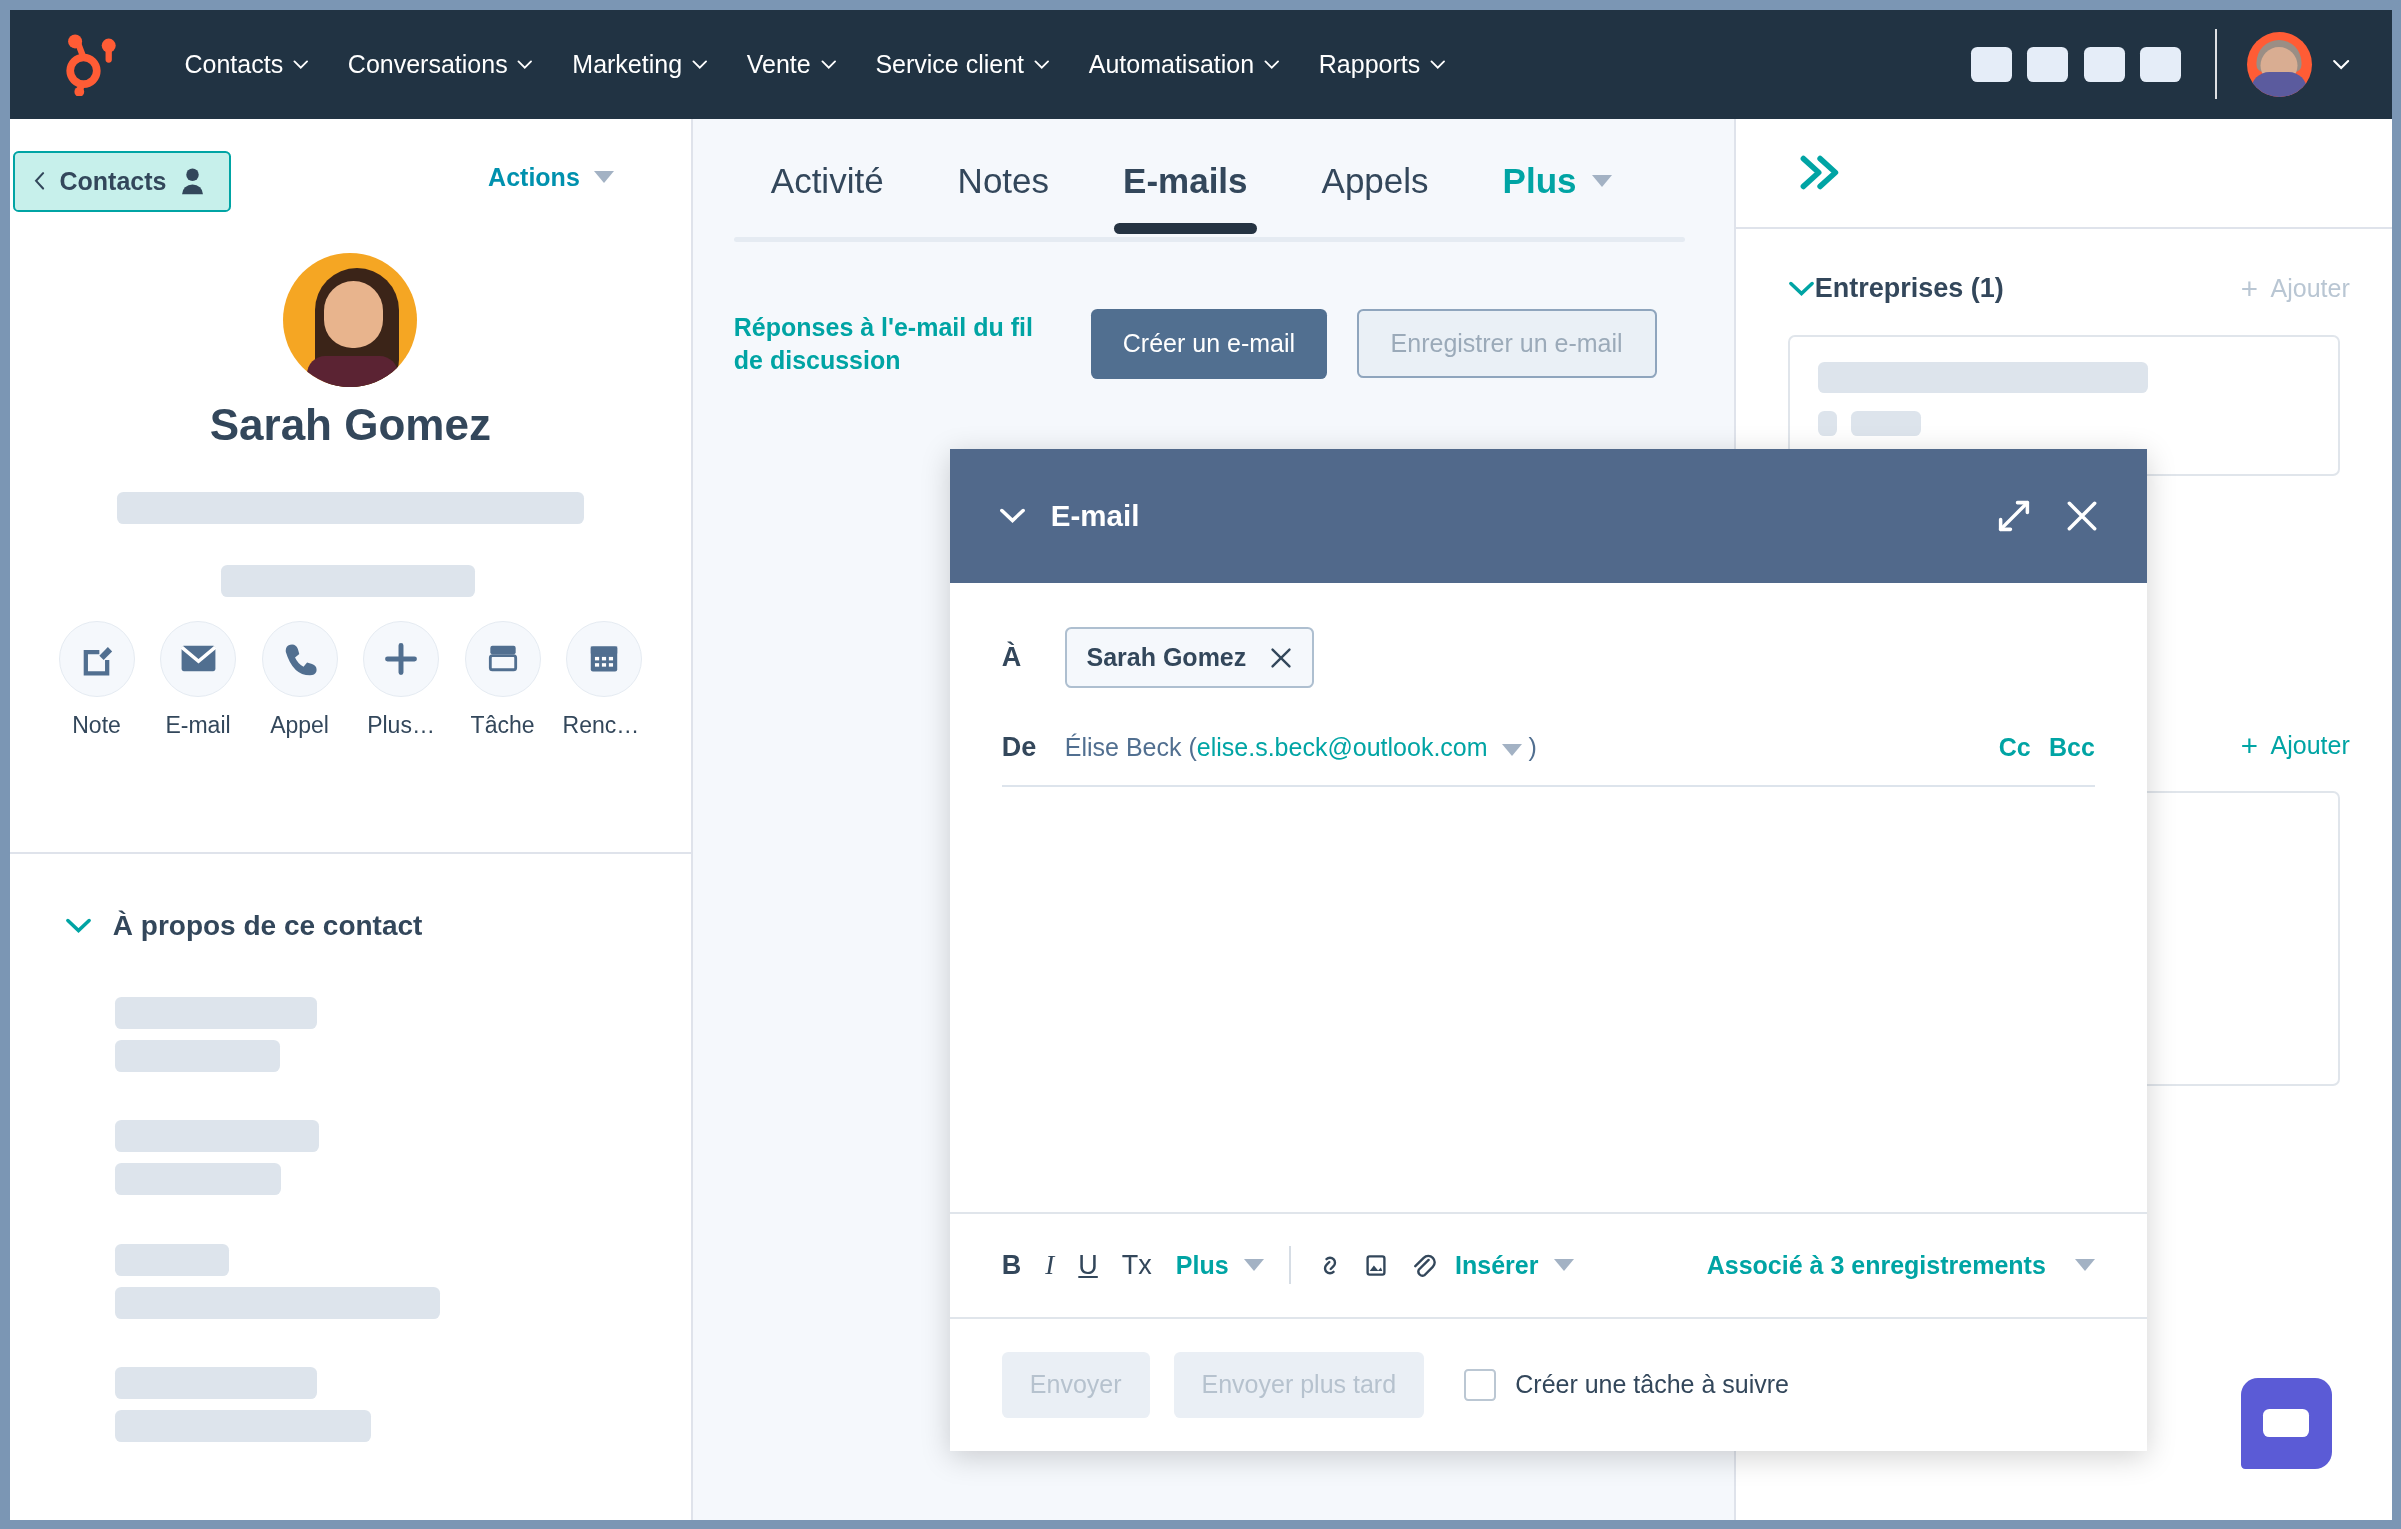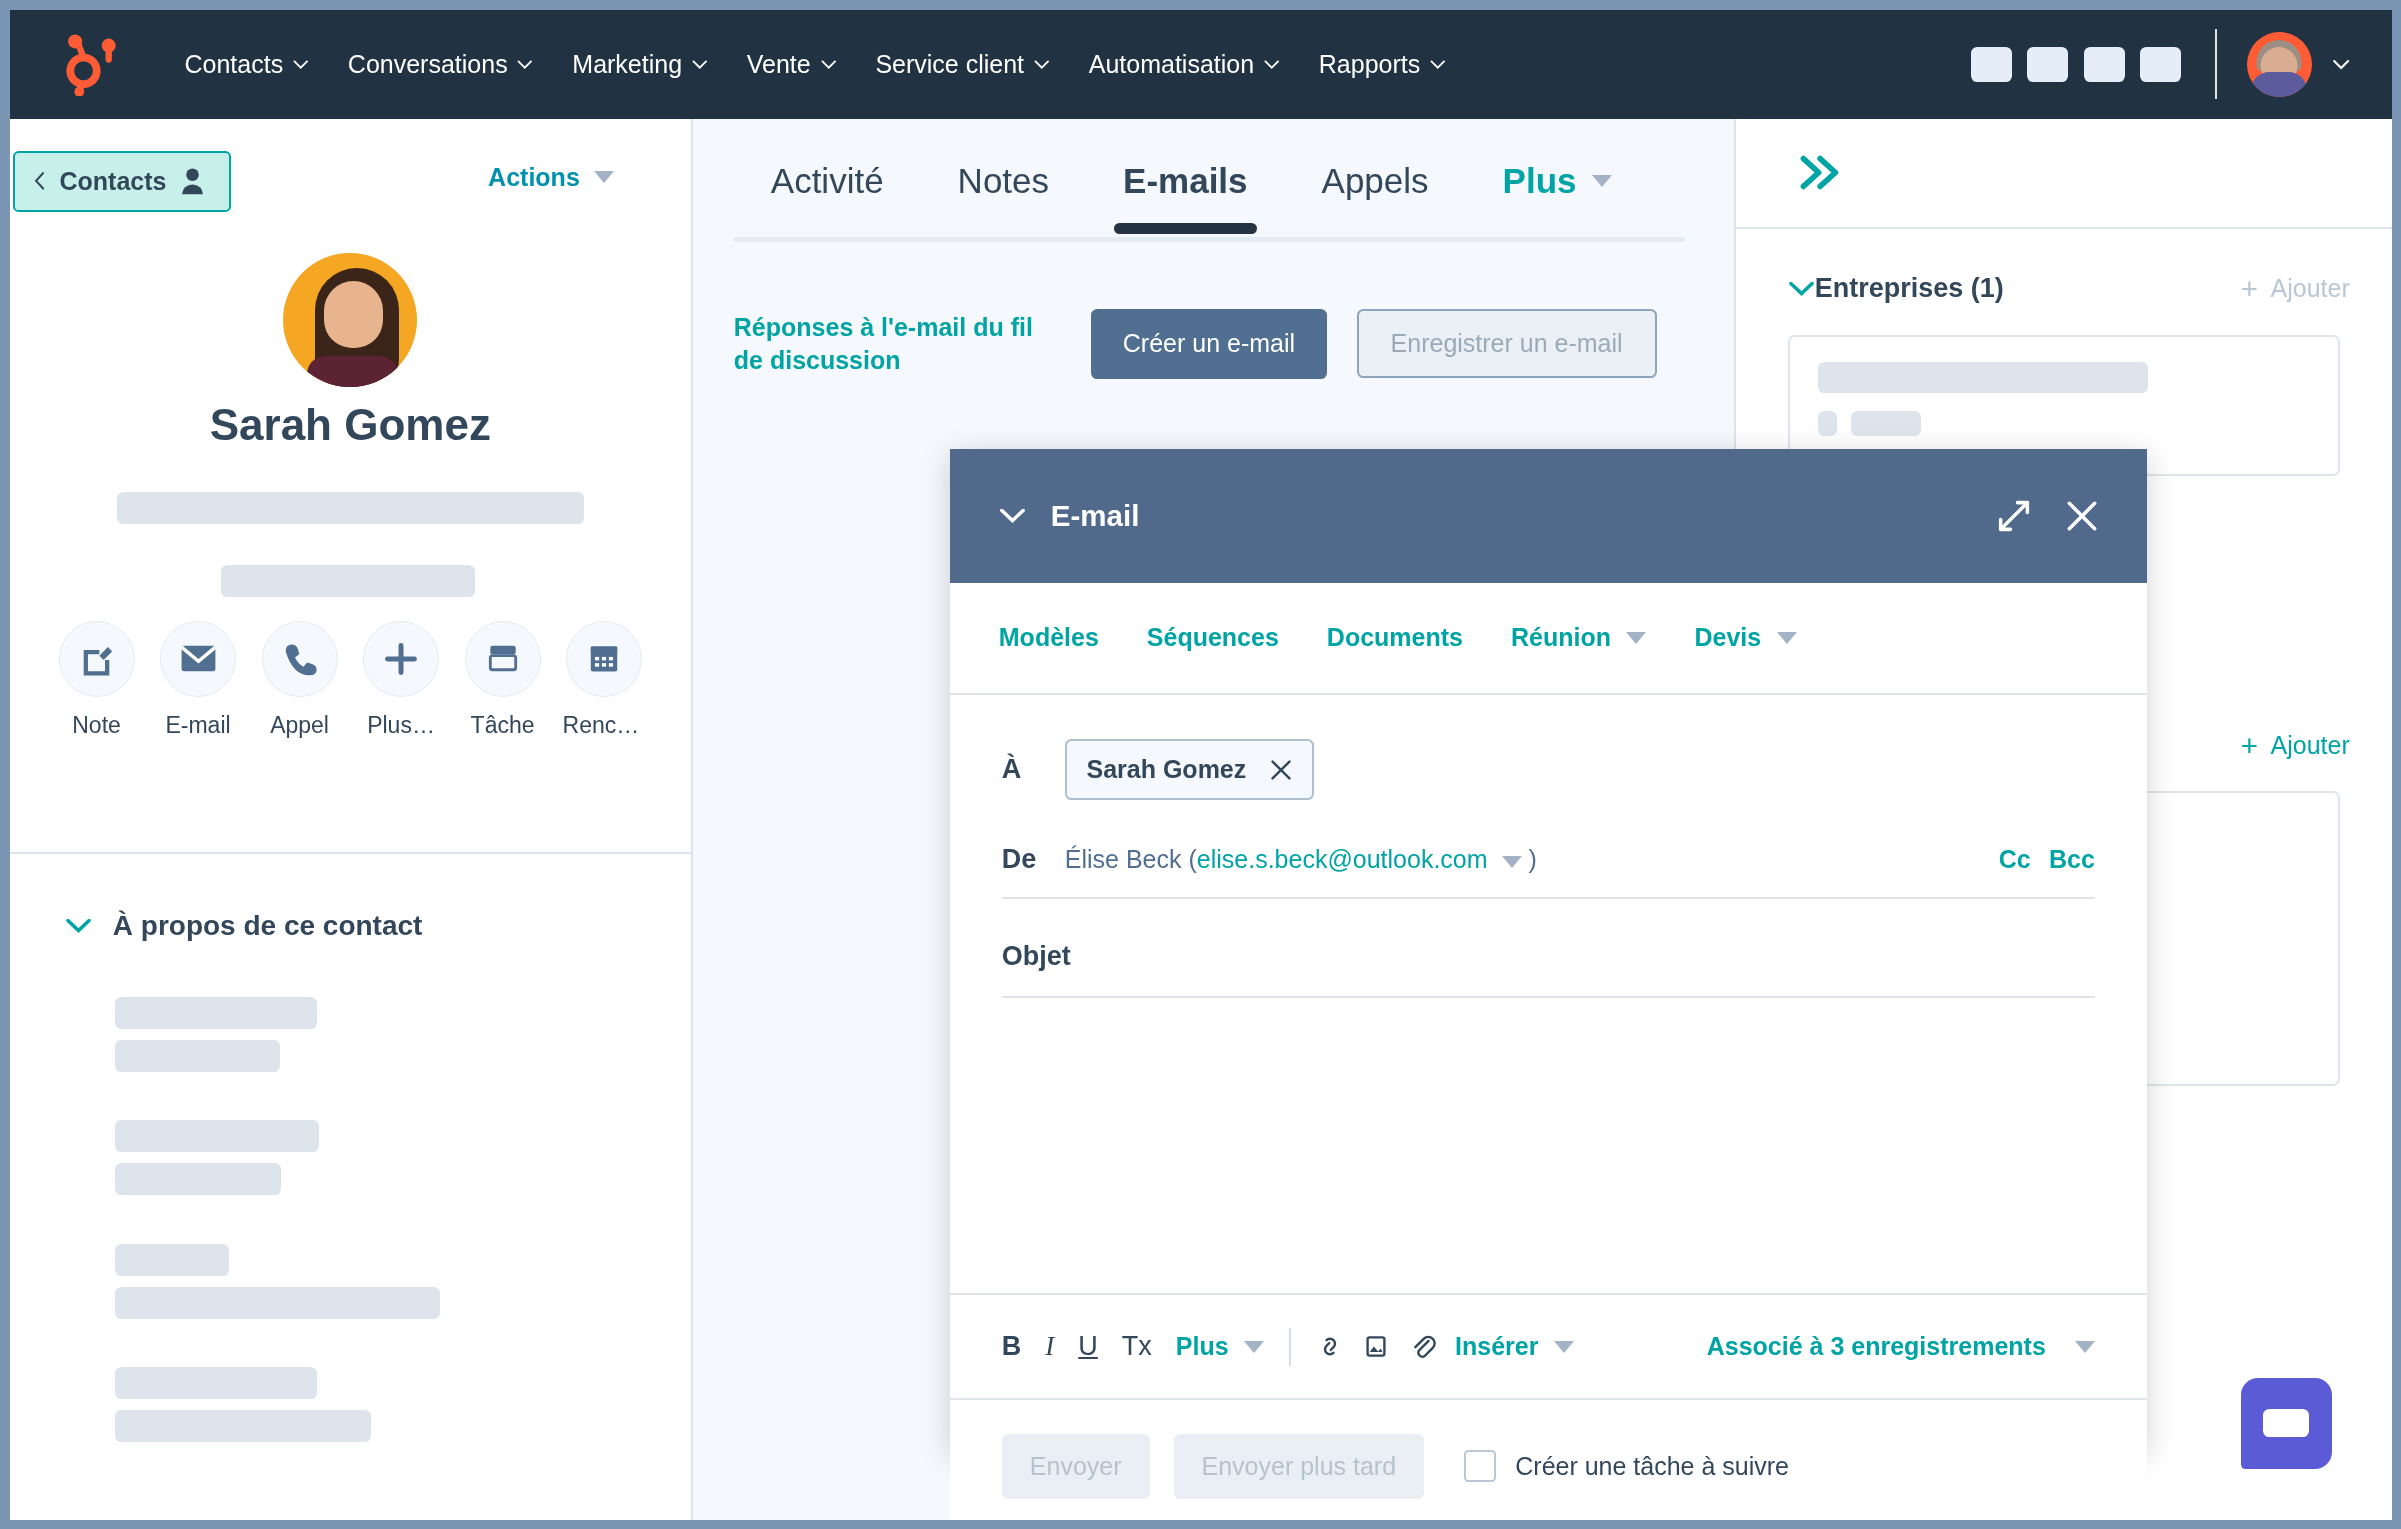--- a/index.html
+++ b/index.html
@@ -586,39 +586,20 @@
           <path d="M32 8 H46 V22" stroke="#fff" stroke-width="5" fill="none" stroke-linecap="round" stroke-linejoin="round"></path>
           <path d="M22 46 H8 V32" stroke="#fff" stroke-width="5" fill="none" stroke-linecap="round" stroke-linejoin="round"></path>
           <path d="M46 8 L8 46" stroke="#fff" stroke-width="5" stroke-linecap="round"></path>
         </svg>
         <svg width="38" height="38" viewBox="0 0 54 54">
           <path d="M9 9 L45 45 M45 9 L9 45" stroke="#fff" stroke-width="5" stroke-linecap="round"></path>
         </svg>
       </span>
     </div>
 
-    <div id="comp-tools">
-      <span class="ct">
-          <span>Modèles</span>
-        </span>
-      <span class="ct">
-          <span>Séquences</span>
-        </span>
-      <span class="ct">
-          <span>Documents</span>
-        </span>
-      <span class="ct">
-        <span>Réunion</span>
-        <span class="tri-down"></span>
-      </span>
-      <span class="ct">
-        <span>Devis</span>
-        <span class="tri-down"></span>
-      </span>
-    </div>
 
     <div id="comp-body">
       <div class="fld-to">
         <span class="fld-lbl">À</span>
         <span class="chip">
           <span class="nm">Sarah Gomez</span>
           <svg width="24" height="24" viewBox="0 0 34 34">
               <path d="M5 5 L29 29 M29 5 L5 29" stroke="#33475B" stroke-width="3.4" stroke-linecap="round"></path>
             </svg>
         </span>
@@ -630,23 +611,20 @@
           <span>Élise Beck</span>
           <span>(</span><span class="mail">elise.s.beck@outlook.com</span>
           <span class="tri-down" style="display:inline-block;vertical-align:middle;margin:0 7px;"></span><span>)</span>
         </span>
         <span class="ccbcc">
           <span>Cc</span>
           <span>Bcc</span>
         </span>
       </div>
 
-      <div class="fld-obj">
-        <span class="lbl">Objet</span>
-      </div>
 
       <div id="comp-editor"></div>
     </div>
 
     <div id="comp-format">
       <span class="fmt b">B</span>
       <span class="fmt i">I</span>
       <span class="fmt u">U</span>
       <span class="fmt">Tx</span>
       <span class="ct" style="margin-right:0;">

